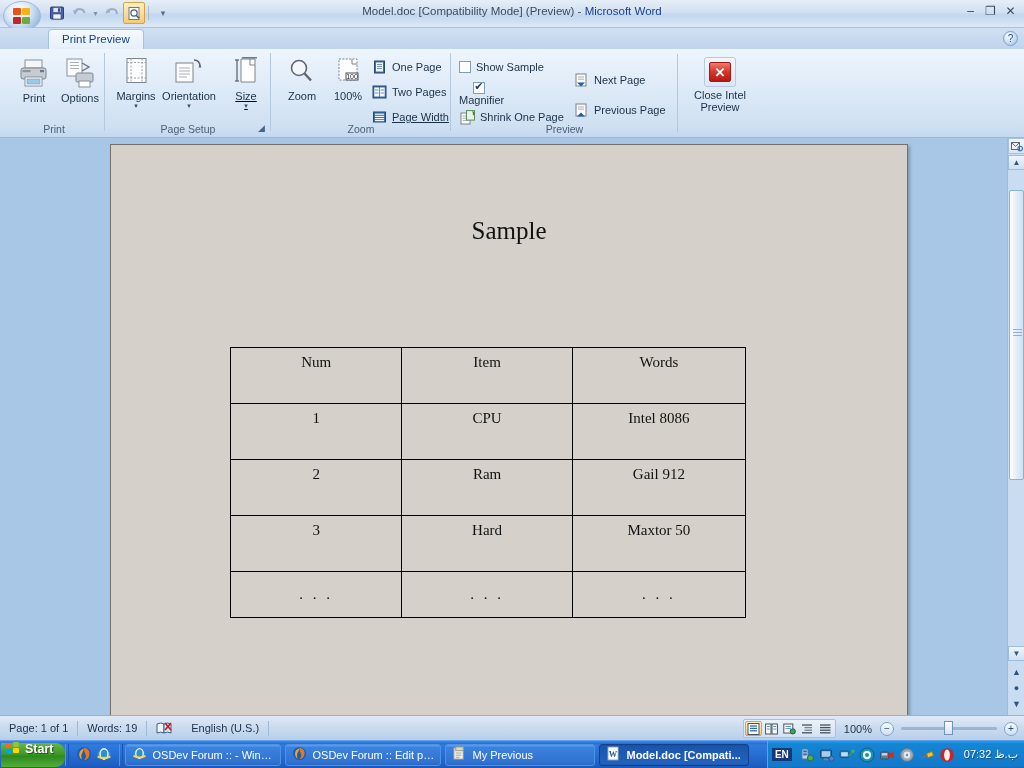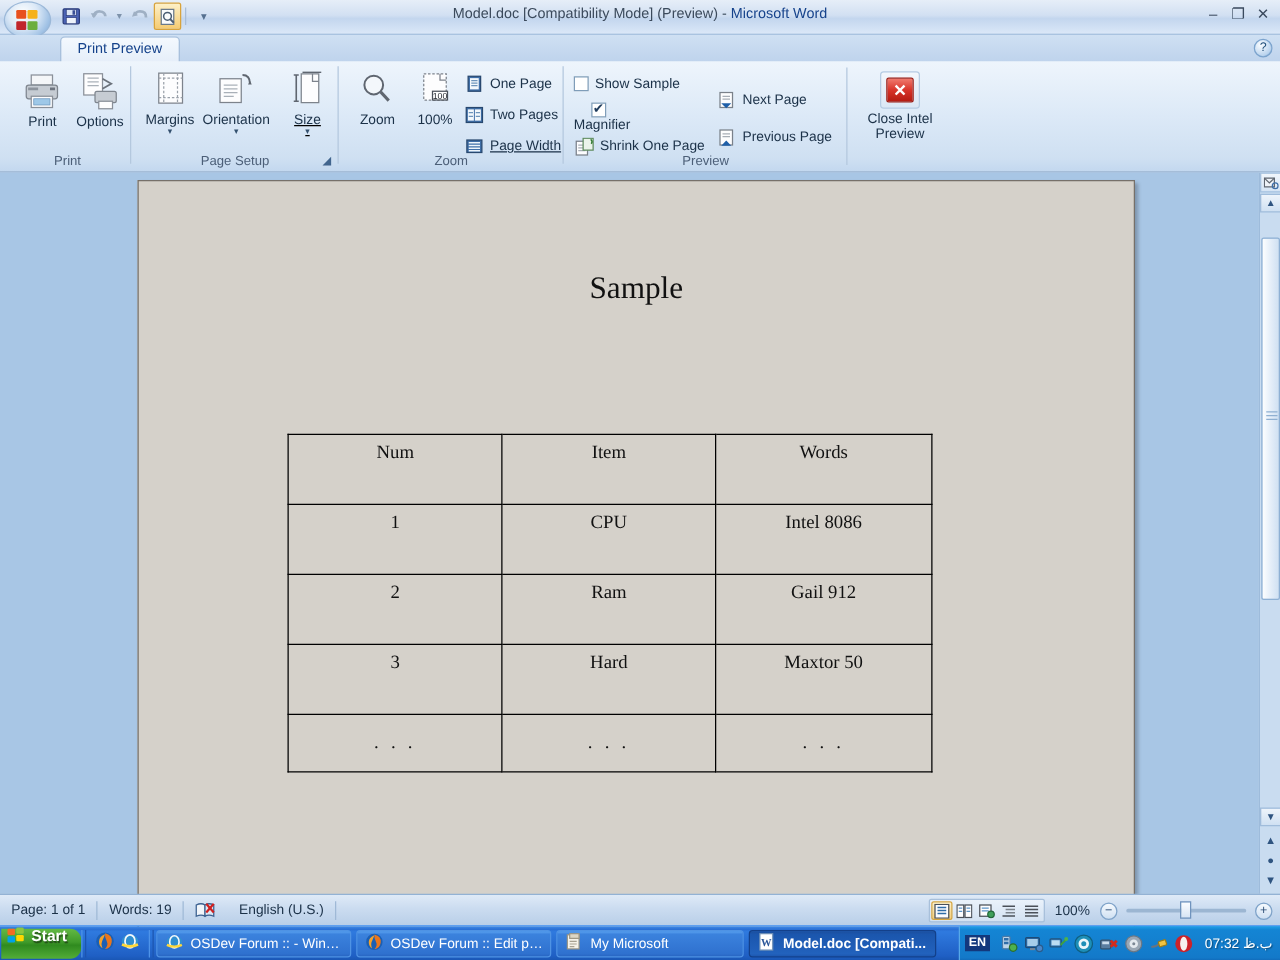--- a/index.html
+++ b/index.html
@@ -728,21 +728,21 @@
     <div class="task-btn">
       <span>
         <svg width="15" height="15" viewBox="0 0 16 16">
           <rect x="2" y="2" width="10" height="12" fill="#f5f2e8" stroke="#9a9482"></rect>
           <rect x="4" y="1" width="8" height="4" fill="#dcd6c4" stroke="#9a9482"></rect>
           <line x1="4" y1="7.5" x2="10" y2="7.5" stroke="#a8a292"></line>
           <line x1="4" y1="9.8" x2="10" y2="9.8" stroke="#a8a292"></line>
           <line x1="4" y1="12" x2="8" y2="12" stroke="#a8a292"></line>
         </svg>
       </span>
-      <span class="task-label">My Microsoft</span>
+      <span class="task-label">My Previous</span>
     </div>
     <div class="task-btn active">
       <span>
         <svg width="15" height="15" viewBox="0 0 16 16">
           <rect x="2" y="1" width="11" height="14" fill="#f2f6fc" stroke="#6d8fb5"></rect>
           <rect x="3" y="2" width="9" height="12" fill="#ffffff"></rect>
           <text x="7.5" y="11.5" font-size="9" font-weight="bold" text-anchor="middle" fill="#2a5699" font-family="Liberation Serif, serif">W</text>
         </svg>
       </span>
       <span class="task-label">Model.doc [Compati...</span>

